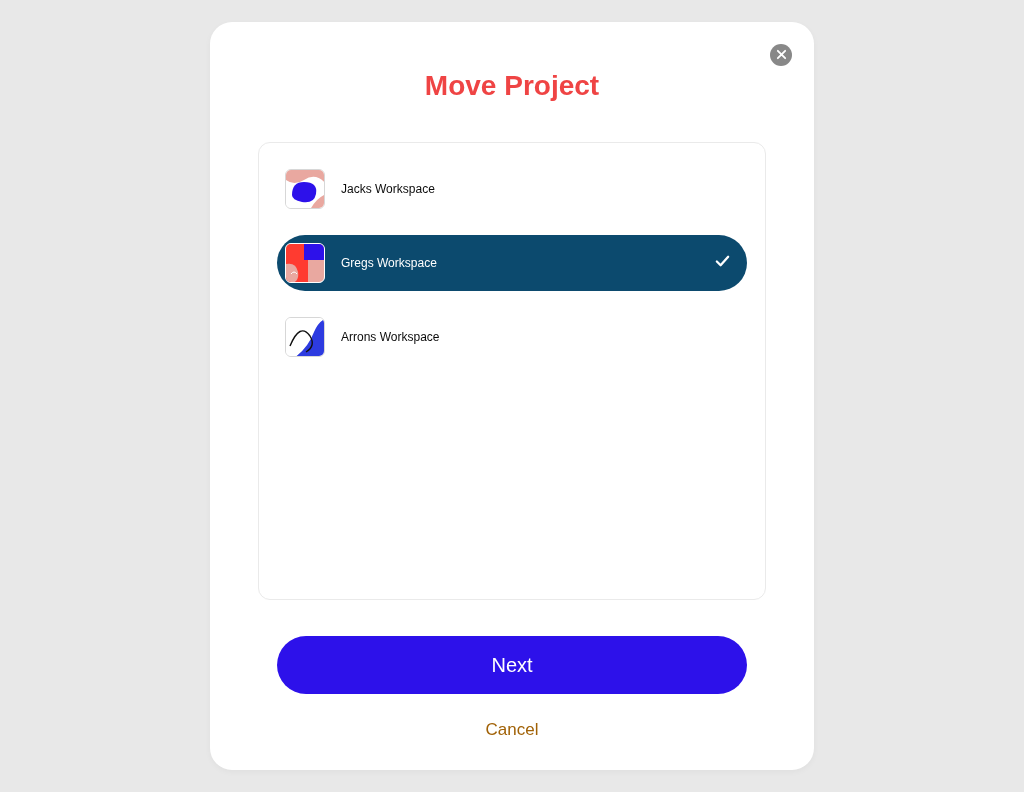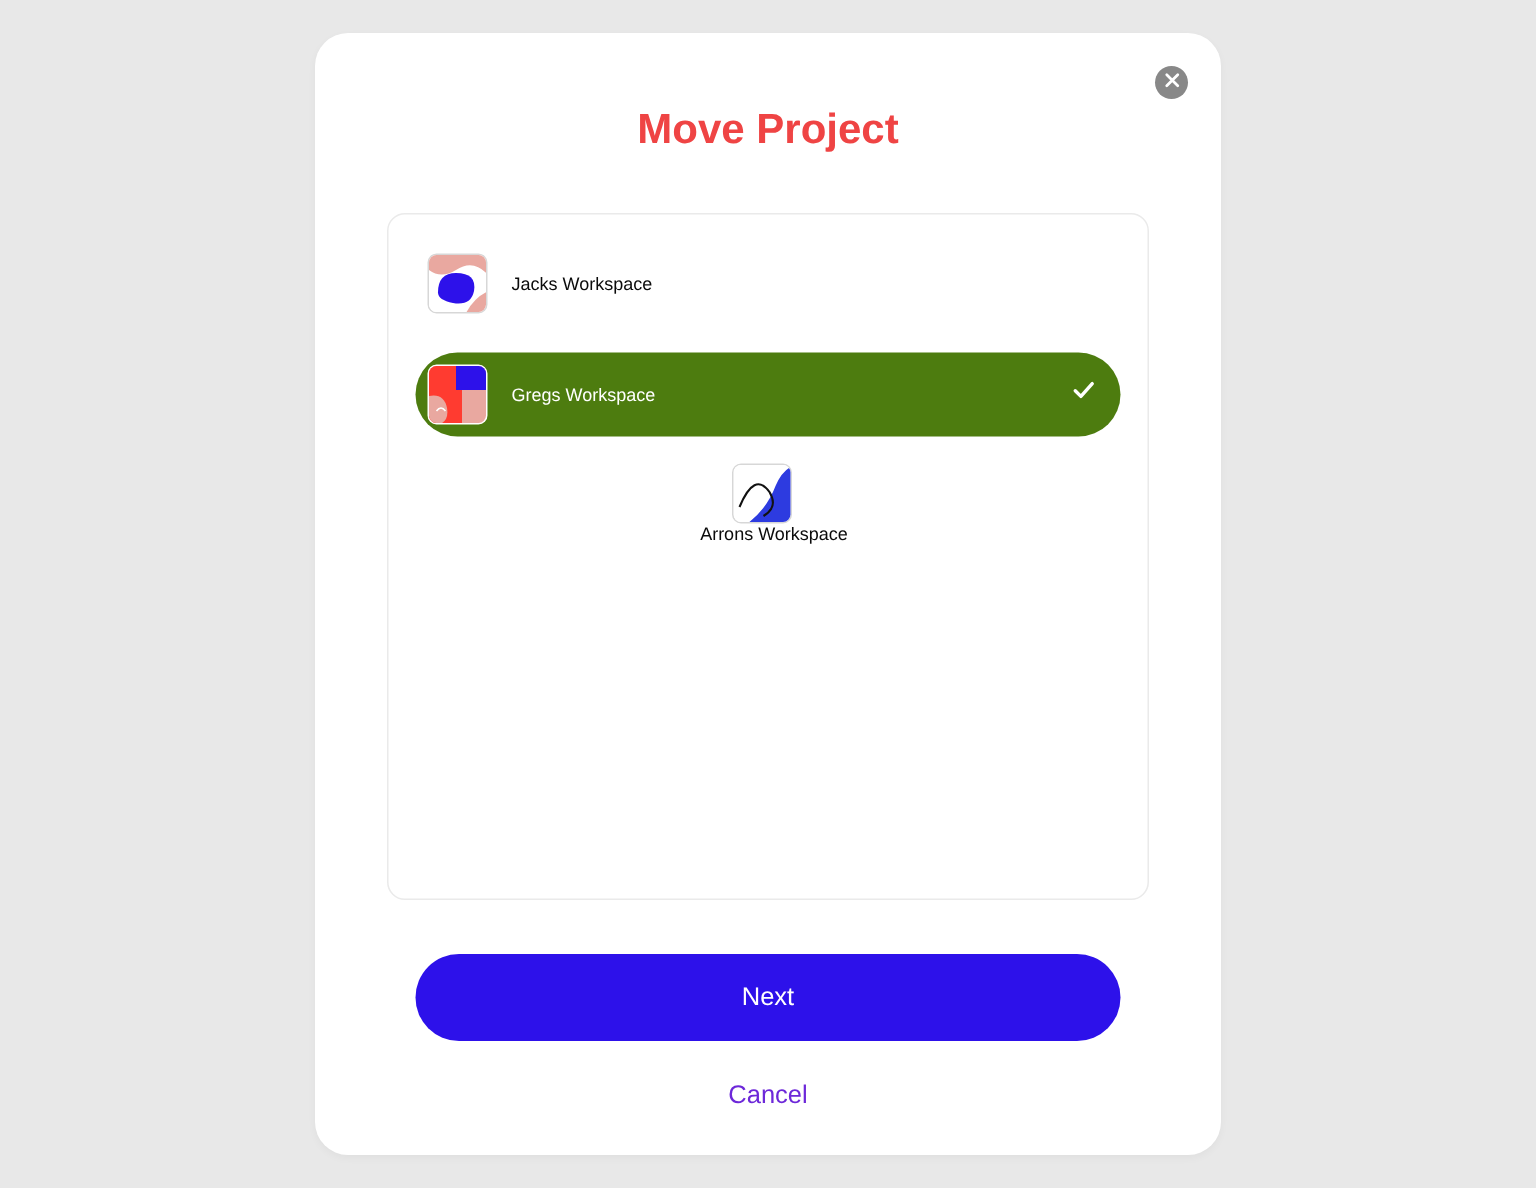--- a/index.html
+++ b/index.html
@@ -54,69 +54,69 @@
     }
     .item {
       display: flex;
       align-items: center;
       border-radius: 28px;
       height: 56px;
       padding: 0 16px 0 8px;
       cursor: pointer;
       margin-bottom: 18px;
     }
-    .item:last-child { margin-bottom: 0; flex-direction: column; }
+    .item:last-child { margin-bottom: 0; }
     .item .thumb {
       width: 40px;
       height: 40px;
       border: 1px solid #d7d7d7;
       border-radius: 6px;
       overflow: hidden;
       flex-shrink: 0;
       background: #fff;
     }
     .item .label {
       margin-left: 16px;
       font-size: 12px;
       color: #0b0b0b;
       font-weight: 500;
     }
     .item .check {
       margin-left: auto;
       display: none;
     }
     .item.selected {
-      background: #4d7c0f;
+      background: #0c4a6e;
     }
     .item.selected .label { color: #fff; }
     .item.selected .thumb { border-color: #fff; }
     .item.selected .check { display: block; }
     .check svg { width: 17px; height: 17px; }
     .actions {
       display: flex;
       flex-direction: column;
       align-items: center;
       margin: 36px 18px 0 18px;
     }
     .btn-primary {
       width: 470px;
       max-width: 100%;
       background: #2d11ea;
       color: #fff;
       border: none;
       border-radius: 30px;
       height: 58px;
-      font-size: 17px;
+      font-size: 20px;
       font-weight: 500;
       cursor: pointer;
     }
     .btn-secondary {
       background: none;
       border: none;
-      color: #6d28d9;
+      color: #a16207;
       font-size: 17px;
       margin-top: 26px;
       cursor: pointer;
     }
   </style>
 </head>
 <body>
 
 <div class="dialog">
 

